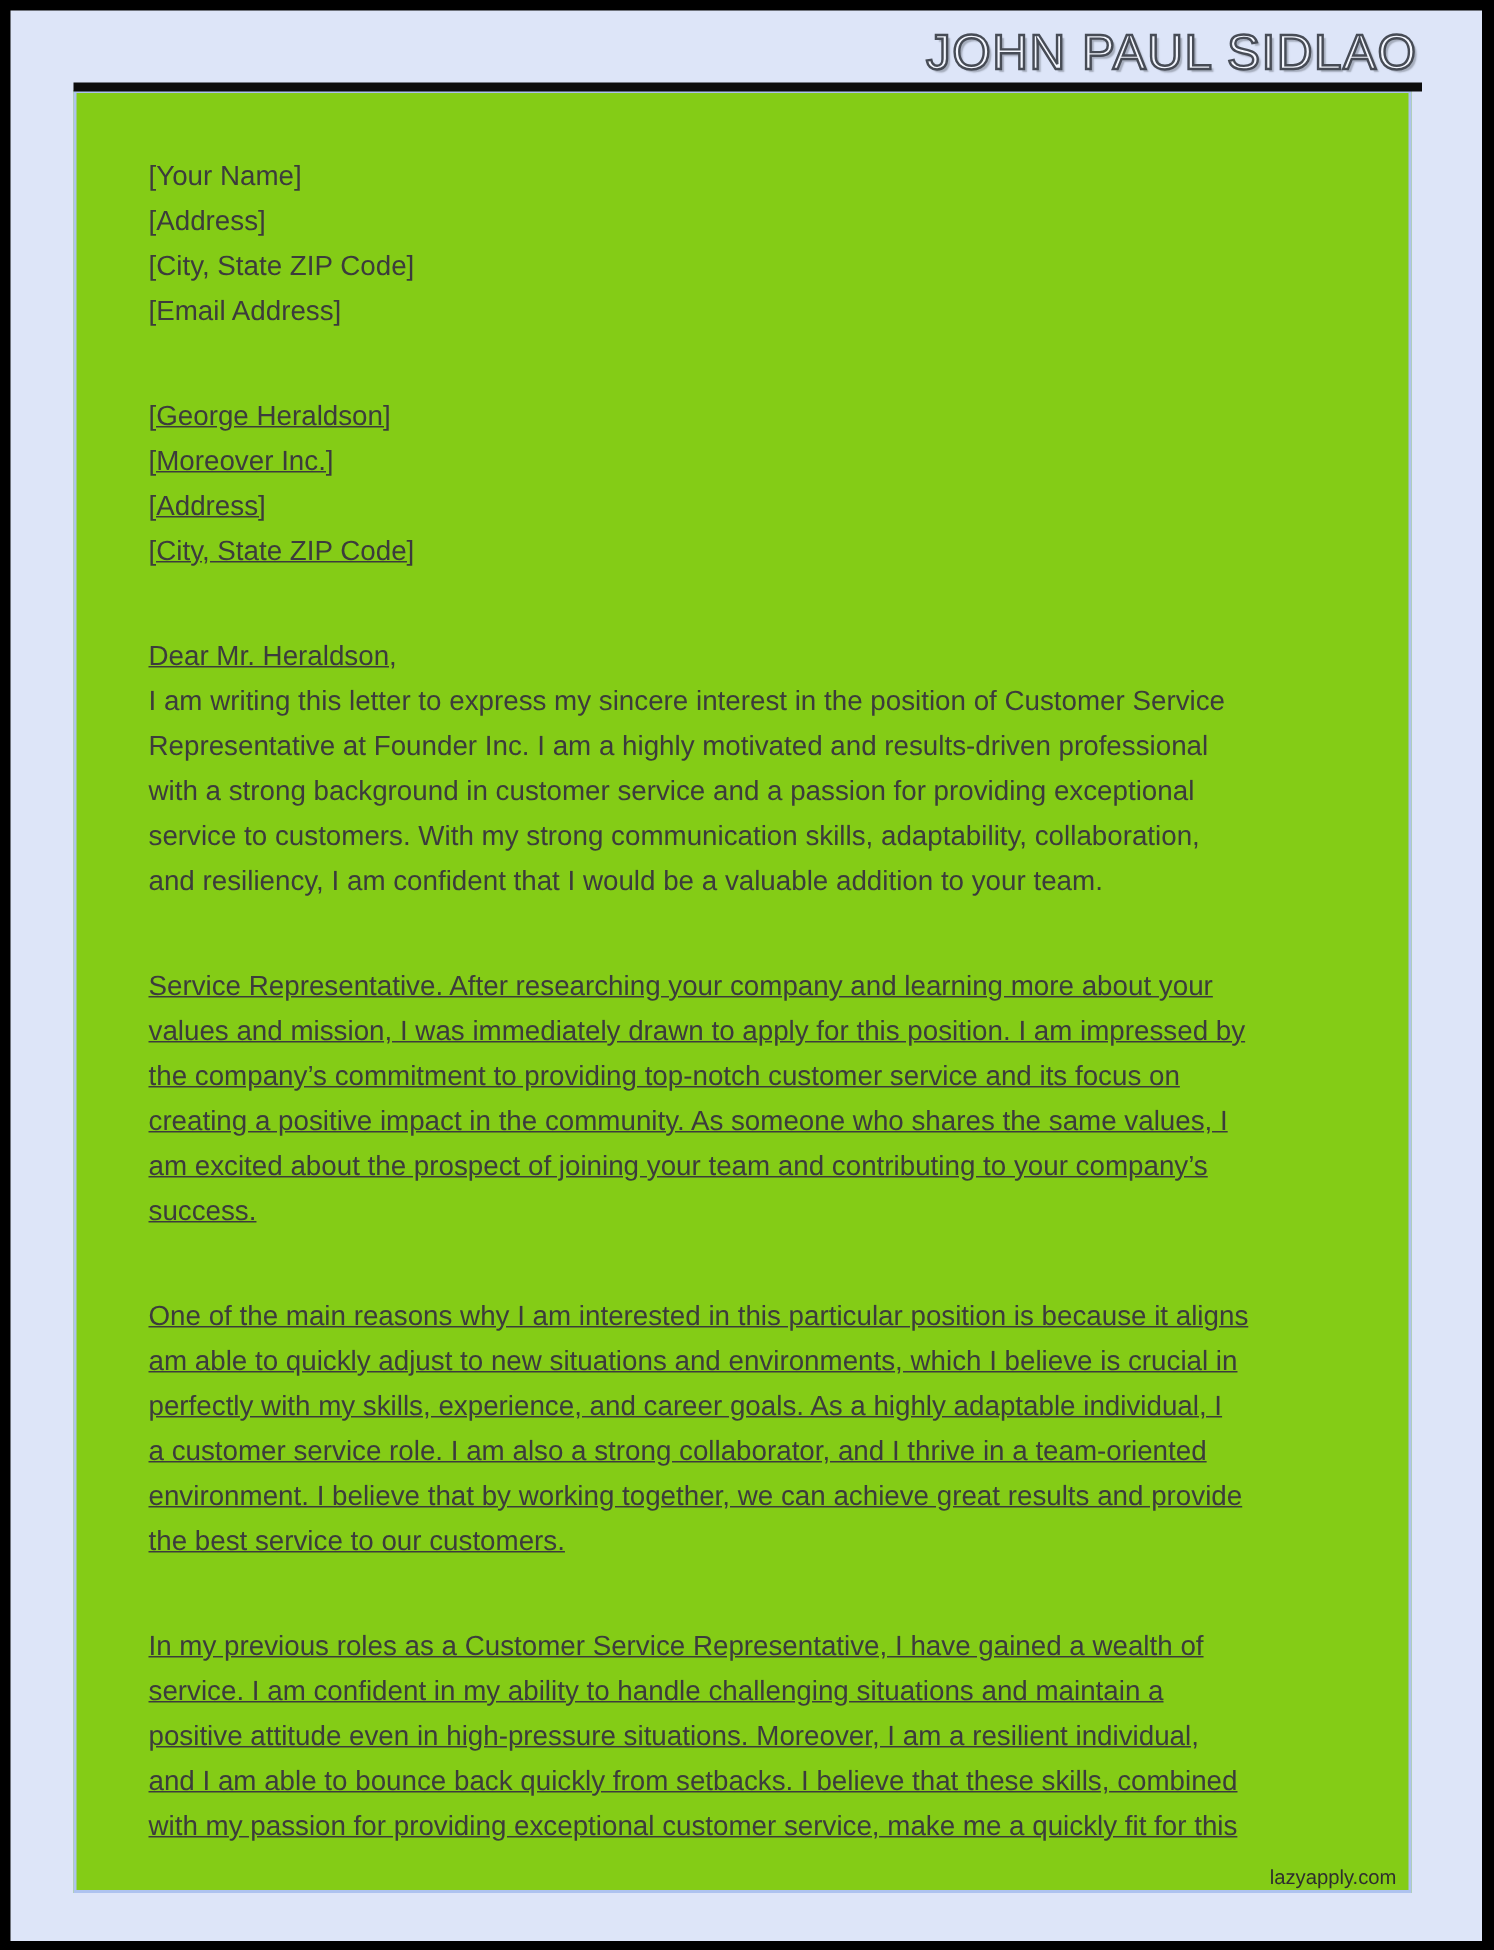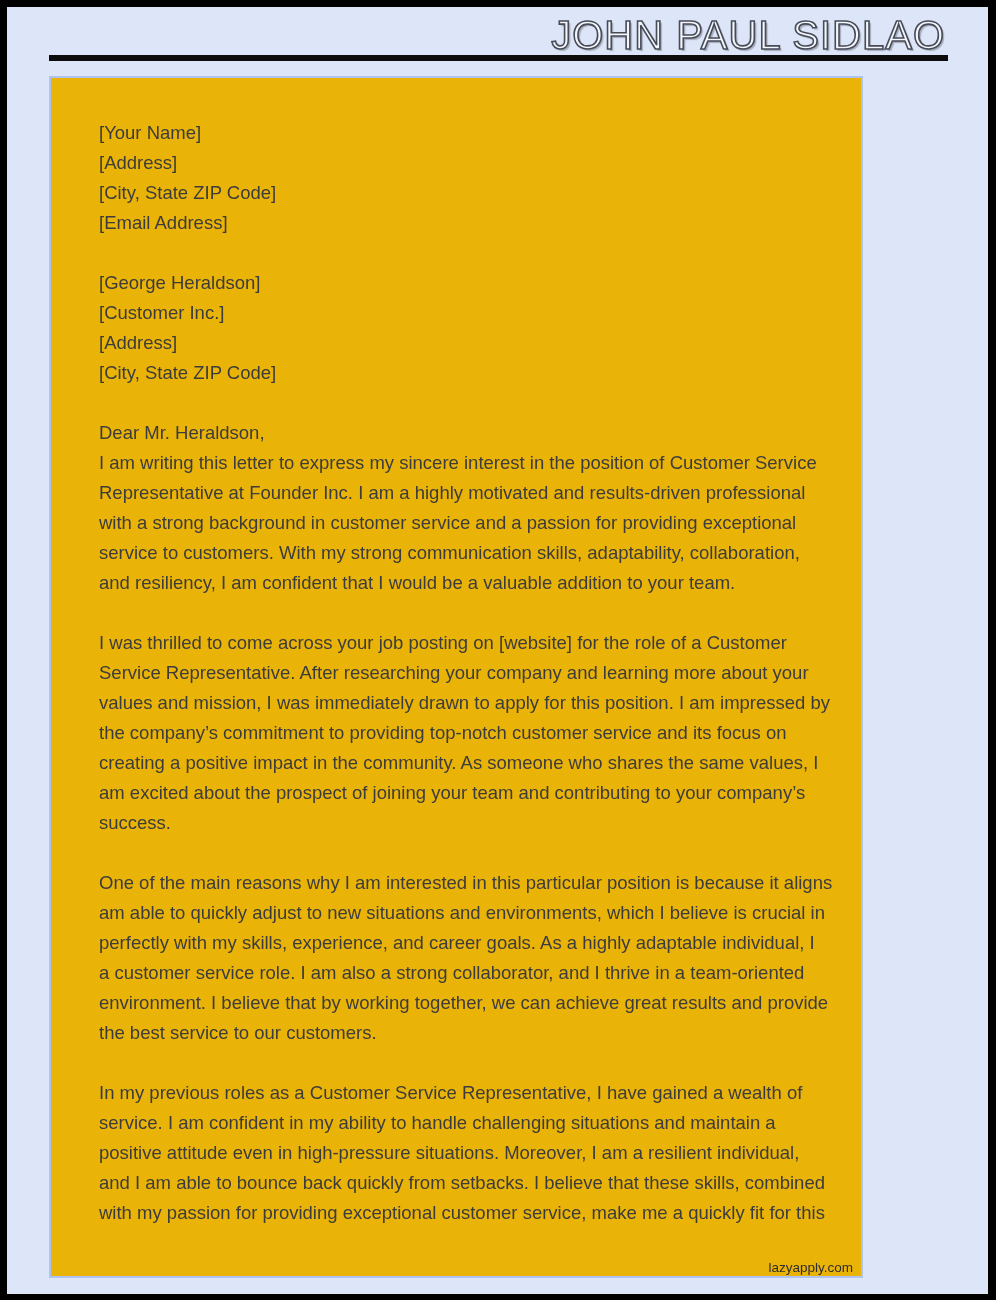--- a/index.html
+++ b/index.html
@@ -17,54 +17,54 @@
     position: absolute;
     left: 7px; top: 7px;
     width: 981px; height: 1287px;
     background: #dde5f8;
     overflow: hidden;
   }
   .letterhead-name {
     position: absolute;
     top: 4px; right: 43px;
     height: 48px; line-height: 48px;
-    font-size: 40px;
+    font-size: 33px;
     letter-spacing: 1px;
     font-weight: 400;
     color: #f4f7ff;
     -webkit-text-stroke: 1.6px #474c56;
     text-shadow: 2px 2px 1px rgba(60,65,75,0.35);
     white-space: nowrap;
   }
   .rule {
     position: absolute;
     left: 42px; top: 48px;
     width: 899px; height: 6px;
     background: #0d0d0d;
     z-index: 4;
   }
   .page {
     position: absolute;
-    left: 42px; top: 69px;
-    width: 814px; height: 1202px;
+    left: 42px; top: 53px;
+    width: 892px; height: 1202px;
     box-sizing: border-box;
-    background: #eab308;
+    background: #84cc16;
     border: 2px solid #aec3ef;
     z-index: 1;
   }
   .content {
     position: absolute;
     left: 48px; top: 40px;
     width: 800px;
     color: #3c3c3c;
     font-size: 18.5px;
     font-weight: 300;
     z-index: 3;
   }
-  .block + .block { margin-top: 30px; }
+  .block + .block { margin-top: 40px; text-decoration: underline; }
   .line {
     height: 30px; line-height: 30px;
     white-space: nowrap;
   }
   .watermark {
     position: absolute;
     right: 8px; bottom: 1px;
     font-size: 13.5px;
     color: #2e2e2e;
     z-index: 5;
@@ -86,39 +86,38 @@
       <div class="content">
         <div class="block">
             <div class="line">[Your Name]</div>
             <div class="line">[Address]</div>
             <div class="line">[City, State ZIP Code]</div>
             <div class="line">[Email Address]</div>
           </div>
 
         <div class="block">
             <div class="line">[George Heraldson]</div>
-            <div class="line">[Customer Inc.]</div>
+            <div class="line">[Moreover Inc.]</div>
             <div class="line">[Address]</div>
             <div class="line">[City, State ZIP Code]</div>
           </div>
 
         <div class="block">
           <div class="line">Dear Mr. Heraldson,</div>
         </div>
 
         <div>
             <div class="block paragraph">
               <div class="line">I am writing this letter to express my sincere interest in the position of Customer Service</div>
               <div class="line">Representative at Founder Inc. I am a highly motivated and results-driven professional</div>
               <div class="line">with a strong background in customer service and a passion for providing exceptional</div>
               <div class="line">service to customers. With my strong communication skills, adaptability, collaboration,</div>
               <div class="line">and resiliency, I am confident that I would be a valuable addition to your team.</div>
             </div>
             <div class="block paragraph">
-              <div class="line">I was thrilled to come across your job posting on [website] for the role of a Customer</div>
               <div class="line">Service Representative. After researching your company and learning more about your</div>
               <div class="line">values and mission, I was immediately drawn to apply for this position. I am impressed by</div>
               <div class="line">the company’s commitment to providing top-notch customer service and its focus on</div>
               <div class="line">creating a positive impact in the community. As someone who shares the same values, I</div>
               <div class="line">am excited about the prospect of joining your team and contributing to your company’s</div>
               <div class="line">success.</div>
             </div>
             <div class="block paragraph">
               <div class="line">One of the main reasons why I am interested in this particular position is because it aligns</div>
               <div class="line">am able to quickly adjust to new situations and environments, which I believe is crucial in</div>

